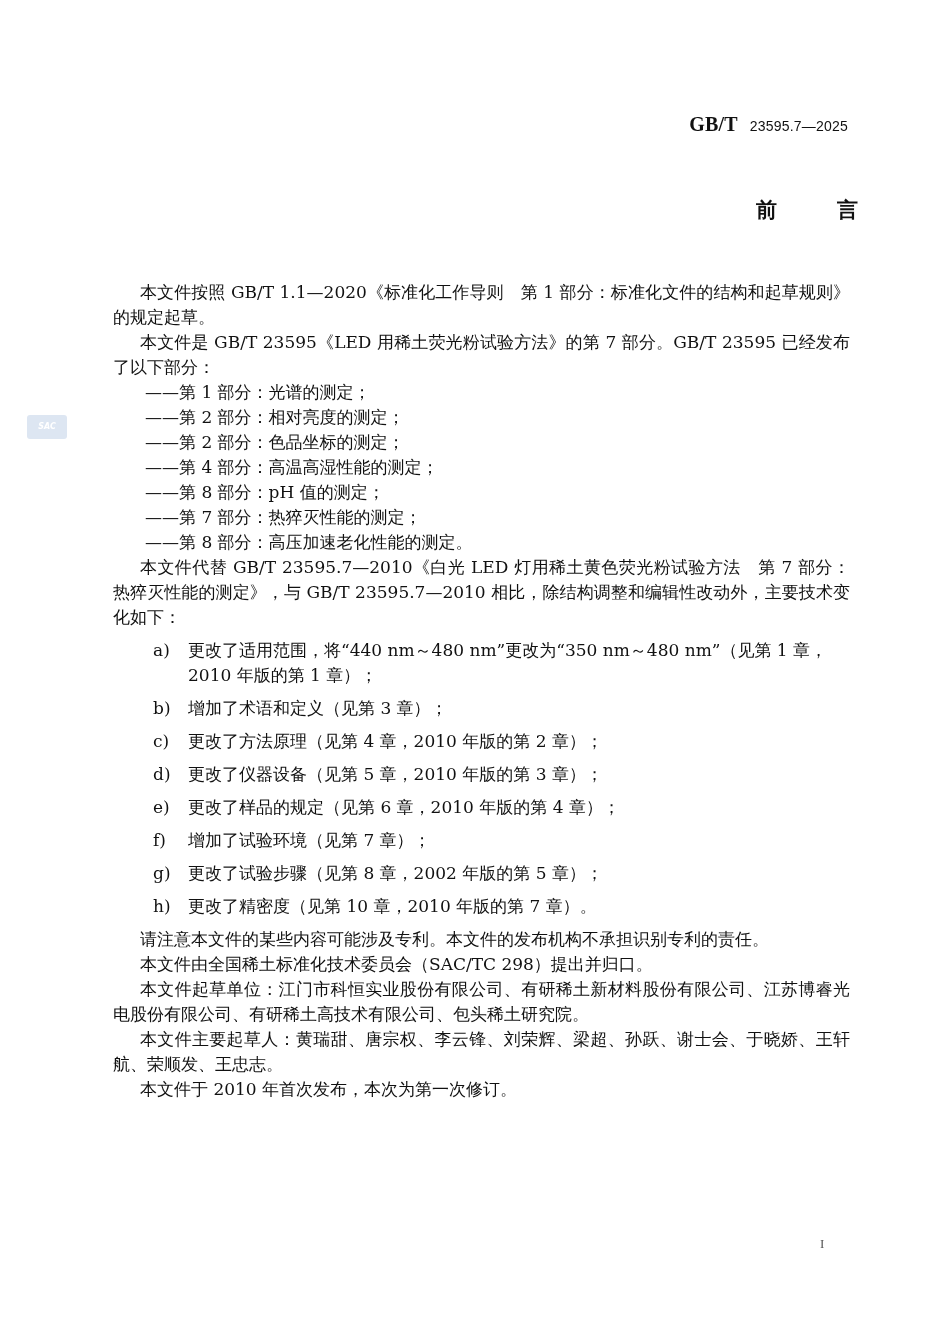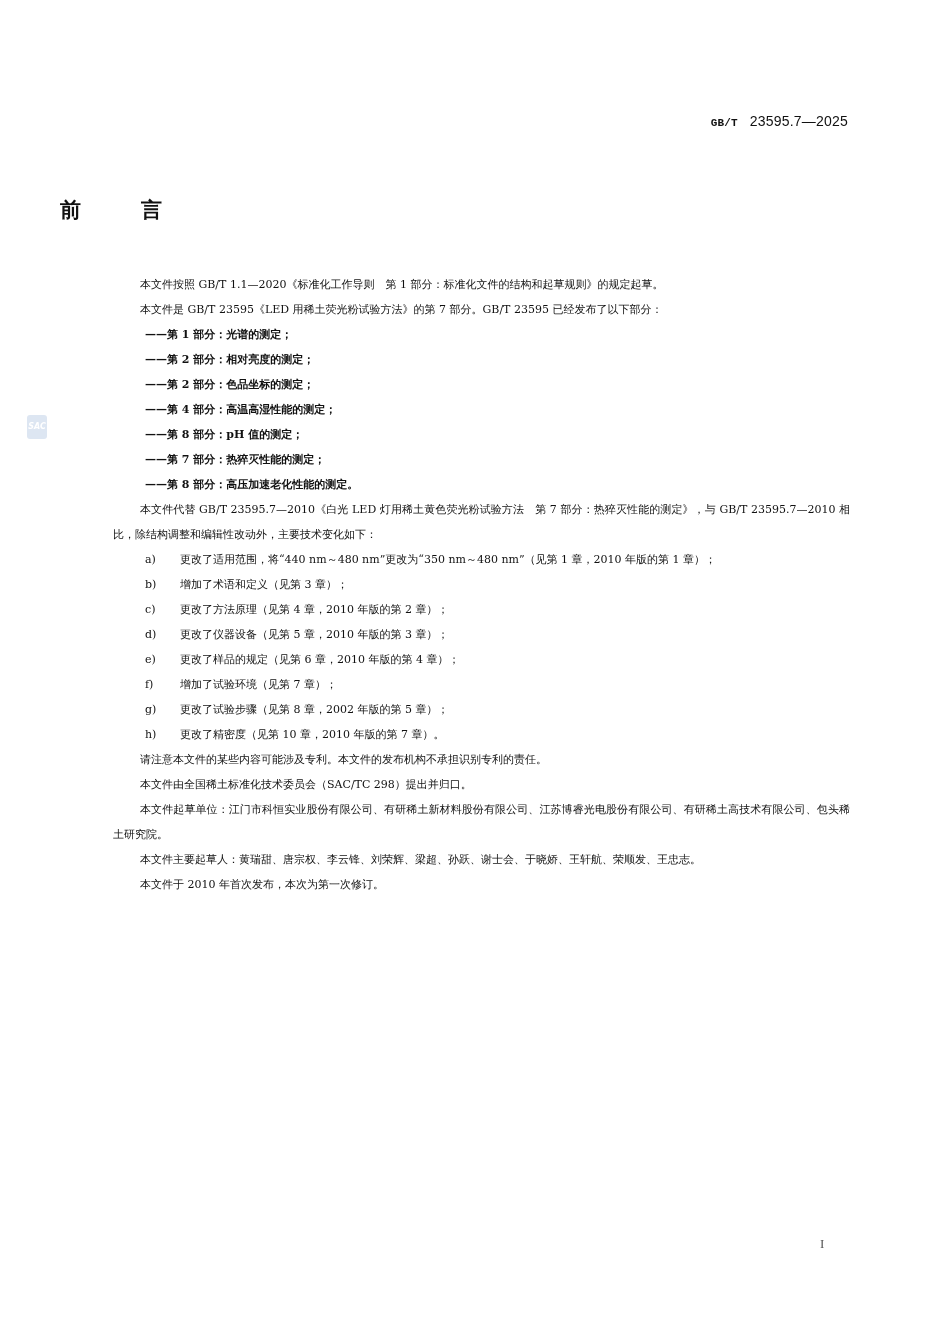--- a/index.html
+++ b/index.html
@@ -5,37 +5,37 @@
   html, body { margin: 0; padding: 0; background: #ffffff; }
   body {
     width: 950px; height: 1344px; position: relative; overflow: hidden;
     font-family: "DejaVu Serif", "Liberation Serif", serif;
     color: #111;
   }
   .header-code {
     position: absolute; top: 113px; right: 102px;
     font-size: 14px; letter-spacing: 0.2px;
   }
-  .header-code .gb { font-family: Liberation Mono, monospace; font-weight: bold; font-size: 11px; }
+  .header-code .gb { font-family: Liberation Serif, serif; font-weight: bold; font-size: 20px; }
   .header-code .num { font-family: "Liberation Sans", sans-serif; font-size: 14px; margin-left: 12px; }
   .title {
-    position: absolute; top: 196px; left: 0; width: 918px; text-align: left;
+    position: absolute; top: 196px; left: 0; width: 918px; text-align: right;
     font-family: "DejaVu Sans", sans-serif; font-weight: bold; font-size: 21px;
     letter-spacing: 60px; text-indent: 60px;
   }
   .body {
-    position: absolute; top: 272px; left: 113px; width: 737px;
-    font-size: 11px; line-height: 25px;
+    position: absolute; top: 280px; left: 113px; width: 737px;
+    font-size: 17px; line-height: 25px;
   }
   .p { text-indent: 27px; margin: 0; text-align: justify; }
-  .dash-item { margin: 0; padding-left: 32px; font-weight: bold; }
-  .list-item { margin: 0; padding-left: 67px; text-indent: -35px; }
+  .dash-item { margin: 0; padding-left: 32px; }
+  .list-item { margin: 8px; padding-left: 67px; text-indent: -35px; }
   .list-item .mark { display: inline-block; width: 35px; text-indent: 0; }
   .watermark {
-    position: absolute; left: 27px; top: 415px; width: 20px; height: 24px;
+    position: absolute; left: 27px; top: 415px; width: 40px; height: 24px;
     background: #dde6f2; border-radius: 3px; color: #fff;
     font-family: "DejaVu Sans", sans-serif; font-weight: bold; font-style: italic;
     font-size: 8px; line-height: 24px; text-align: center;
   }
   .page-num {
     position: absolute; top: 1236px; left: 820px;
     font-family: "Liberation Serif", serif; font-size: 13px; color: #555;
   }
 </style>
 </head>

